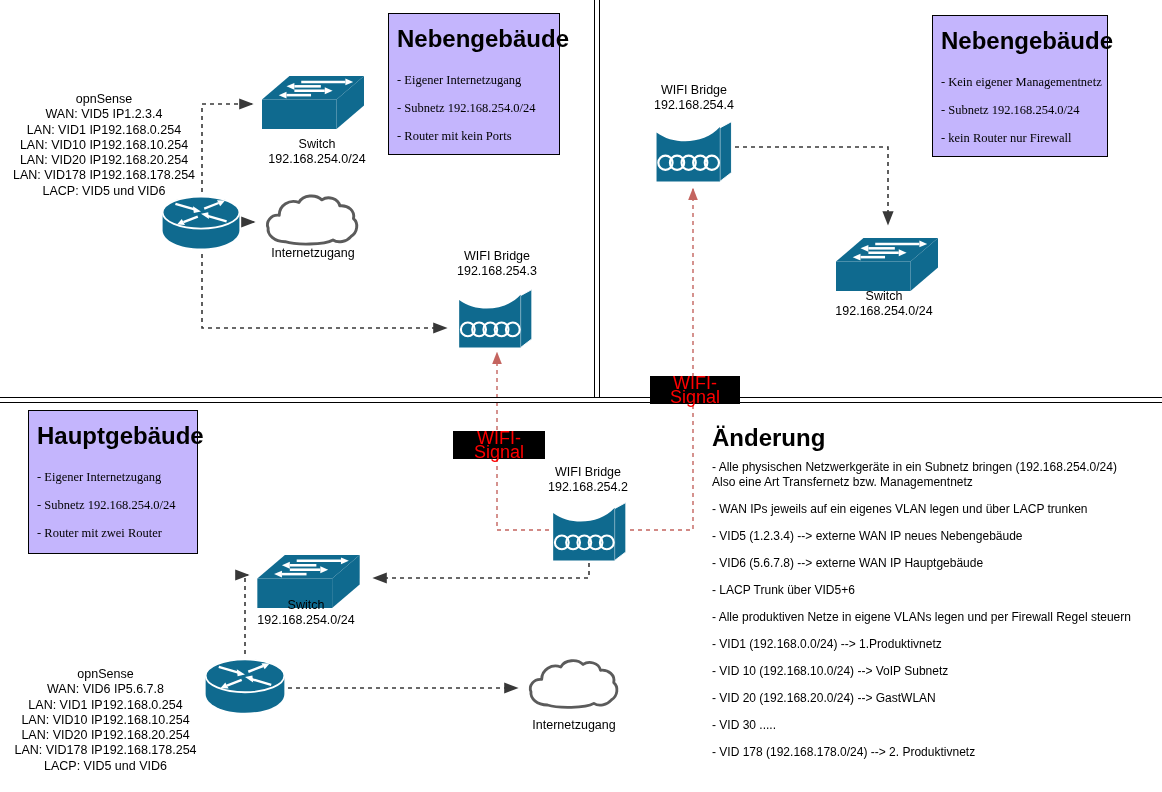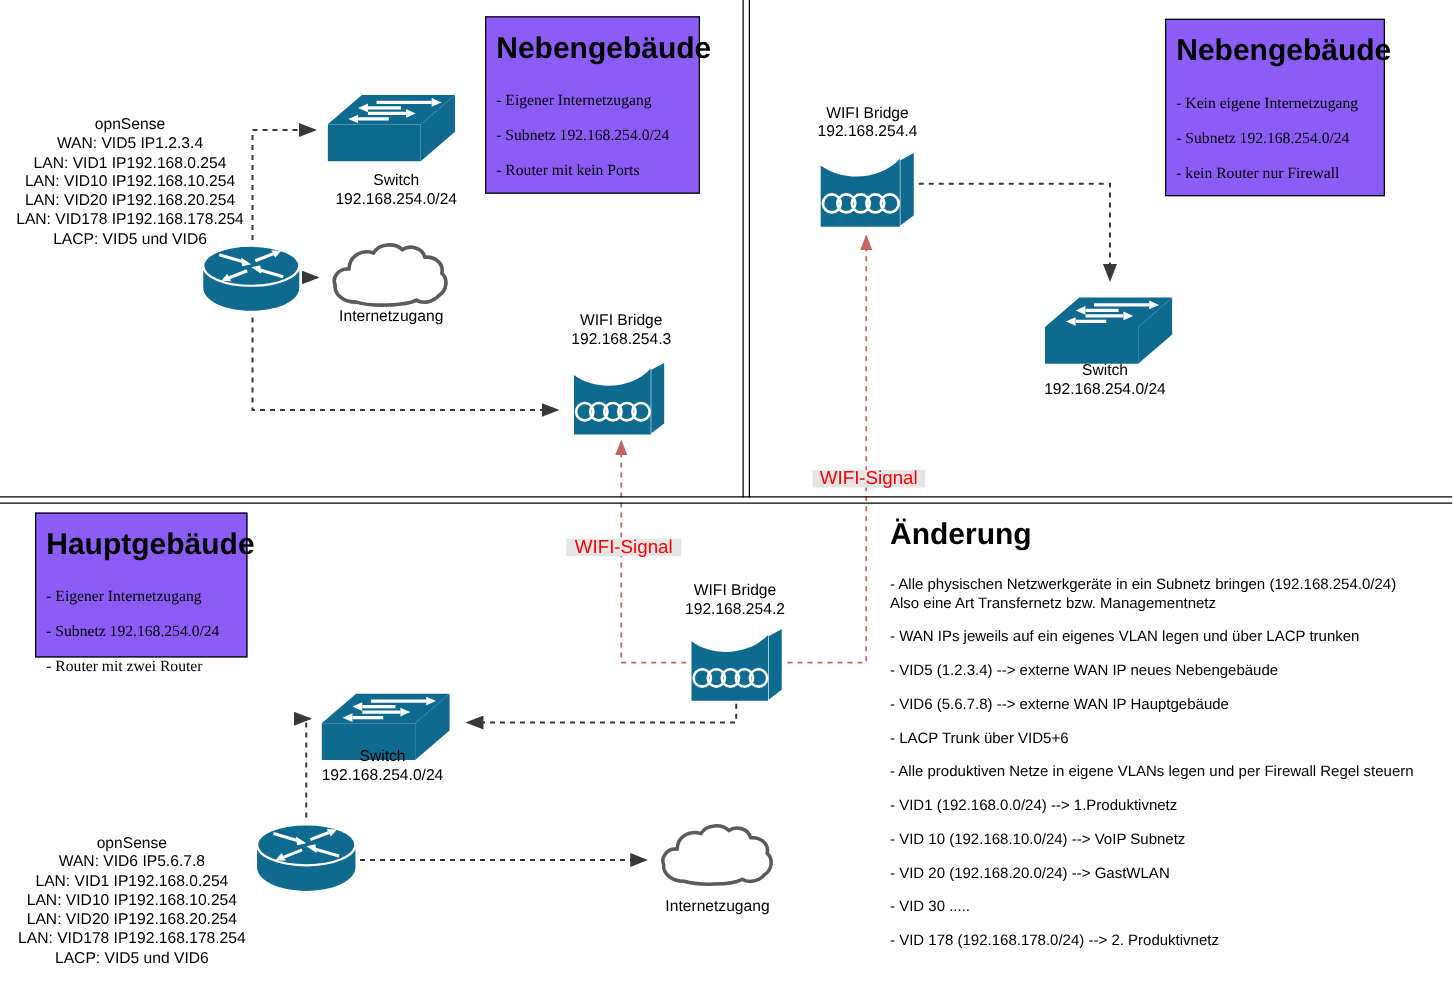--- a/index.html
+++ b/index.html
@@ -4,32 +4,32 @@
 <style>
   html,body{margin:0;padding:0;background:#fff;}
   #canvas{
     position:relative;width:1162px;height:792px;background:#fff;overflow:hidden;
     font-family:"Liberation Sans","DejaVu Sans",sans-serif;color:#000;
   }
   .abs{position:absolute;}
   .wires{position:absolute;left:0;top:0;}
   .lbl{font-size:12.5px;line-height:15.3px;text-align:center;}
   .infobox{
-    box-sizing:border-box;border:1px solid #000;background:#8b5cf6;
+    box-sizing:border-box;border:1px solid #000;background:#c4b5fd;
     padding:12px 8px 8px 8px;
   }
   .infobox h2{
     margin:0 0 22px 0;font-size:24px;line-height:26px;font-weight:bold;white-space:nowrap;
   }
   .infobox .item{font-size:12.5px;line-height:13px;margin-bottom:15px;white-space:nowrap;font-family:Liberation Serif, serif;}
   .bigtitle{font-size:24px;font-weight:bold;line-height:28px;}
   .notes p{margin:0 0 12px 0;font-size:12px;line-height:15px;white-space:nowrap;}
   .notes p.cont0{margin-bottom:0;}
   .wifisig{
-    color:#ff0000;font-size:15px;text-align:center;background:#e5e5e5;line-height:14px;
+    color:#ff0000;font-size:18px;text-align:center;background:#000000;line-height:14px;
   }
   svg{display:block;}
 </style>
 </head>
 <body>
 
 <div id="canvas">
 
   <svg width="0" height="0" style="position:absolute" aria-hidden="true">
     <defs>
@@ -176,26 +176,26 @@
         <use href="#sym-switch"></use>
       </svg>
   </div>
   <div class="abs lbl" style="left:824px;top:289px;width:120px;">
     <div>Switch</div>
     <div>192.168.254.0/24</div>
   </div>
 
   <div class="abs infobox" style="left:932px;top:15px;width:176px;height:142px;">
     <h2>Nebengebäude</h2>
-    <div class="item">- Kein eigene Internetzugang</div>
+    <div class="item">- Kein eigener Managementnetz</div>
     <div class="item">- Subnetz 192.168.254.0/24</div>
     <div class="item">- kein Router nur Firewall</div>
   </div>
 
-  <div class="abs infobox" style="left:28px;top:410px;width:170px;height:116px;">
+  <div class="abs infobox" style="left:28px;top:410px;width:170px;height:144px;">
     <h2>Hauptgebäude</h2>
     <div class="item">- Eigener Internetzugang</div>
     <div class="item">- Subnetz 192.168.254.0/24</div>
     <div class="item">- Router mit zwei Router</div>
   </div>
 
   <div class="abs lbl" style="left:538px;top:465px;width:100px;">
     <div>WIFI Bridge</div>
     <div>192.168.254.2</div>
   </div>
@@ -239,21 +239,21 @@
     <div>Internetzugang</div>
   </div>
 
   <div class="abs wifisig" style="left:453px;top:431px;width:92px;">
     <span>WIFI-Signal</span>
   </div>
   <div class="abs wifisig" style="left:650px;top:376px;width:90px;">
     <span>WIFI-Signal</span>
   </div>
 
-  <div class="abs bigtitle" style="left:712px;top:414px;">
+  <div class="abs bigtitle" style="left:712px;top:424px;">
     <span>Änderung</span>
   </div>
   <div class="abs notes" style="left:712px;top:460px;width:475px;">
     <p class="cont0">- Alle physischen Netzwerkgeräte in ein Subnetz bringen (192.168.254.0/24)</p>
     <p>Also eine Art Transfernetz bzw. Managementnetz</p>
     <p>- WAN IPs jeweils auf ein eigenes VLAN legen und über LACP trunken</p>
     <p>- VID5 (1.2.3.4) --&gt; externe WAN IP neues Nebengebäude</p>
     <p>- VID6 (5.6.7.8) --&gt; externe WAN IP Hauptgebäude</p>
     <p>- LACP Trunk über VID5+6</p>
     <p>- Alle produktiven Netze in eigene VLANs legen und per Firewall Regel steuern</p>

